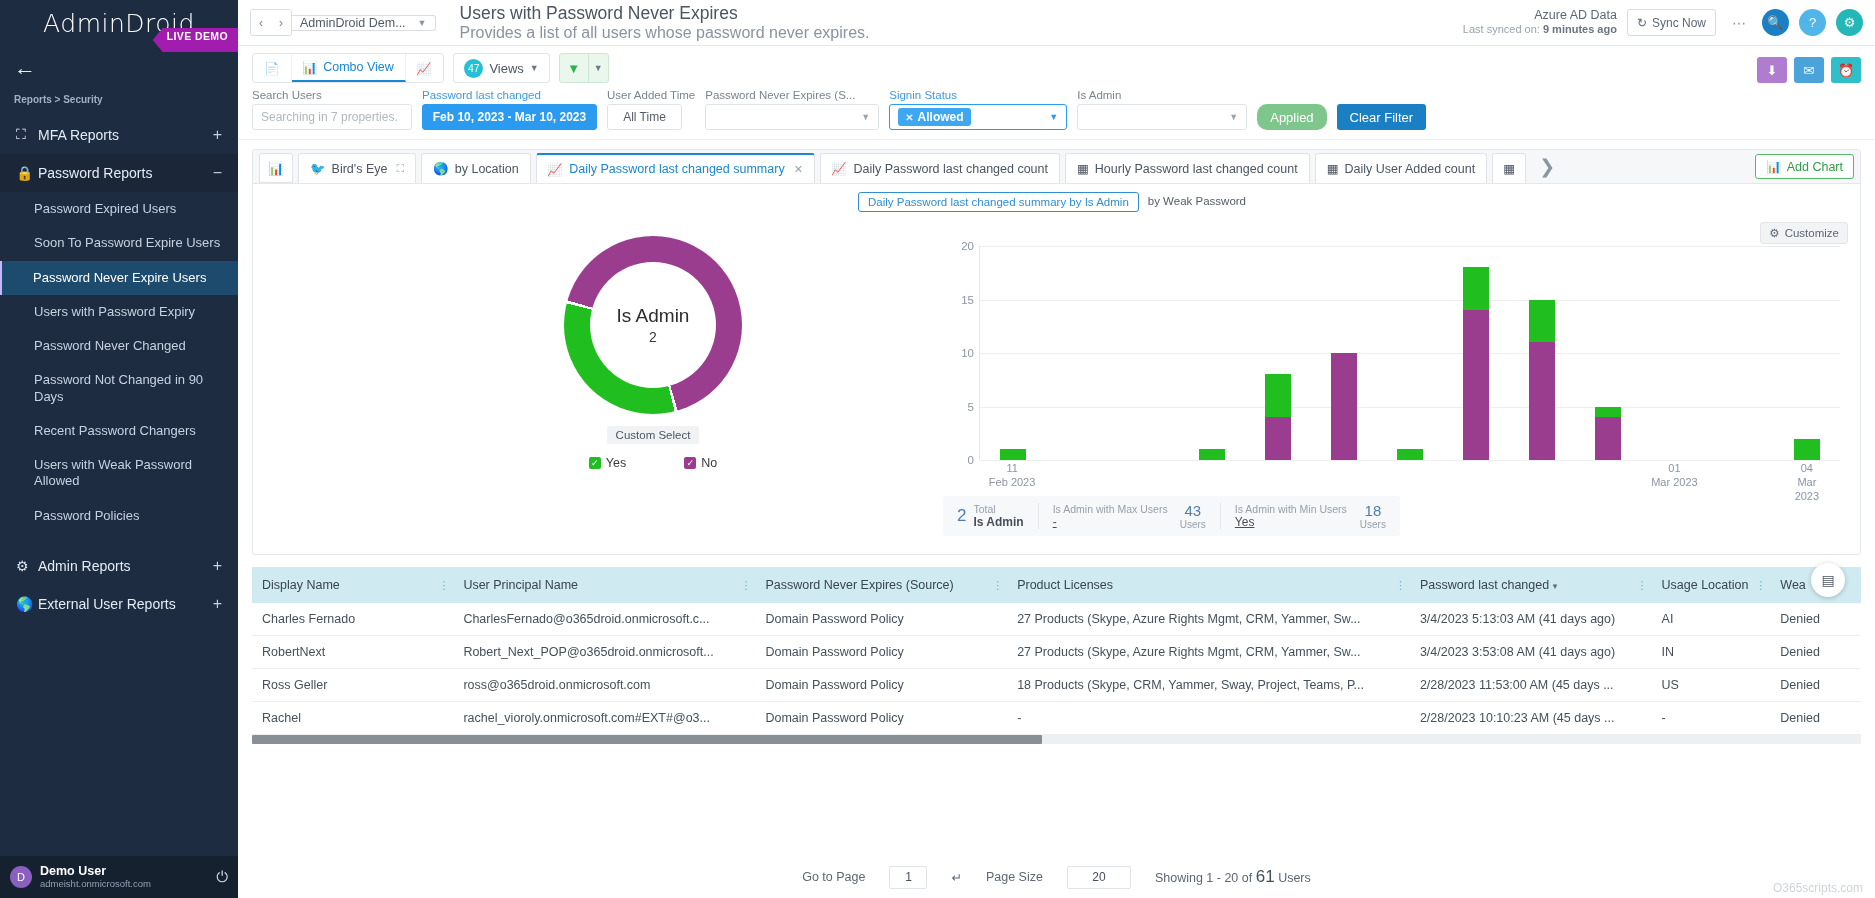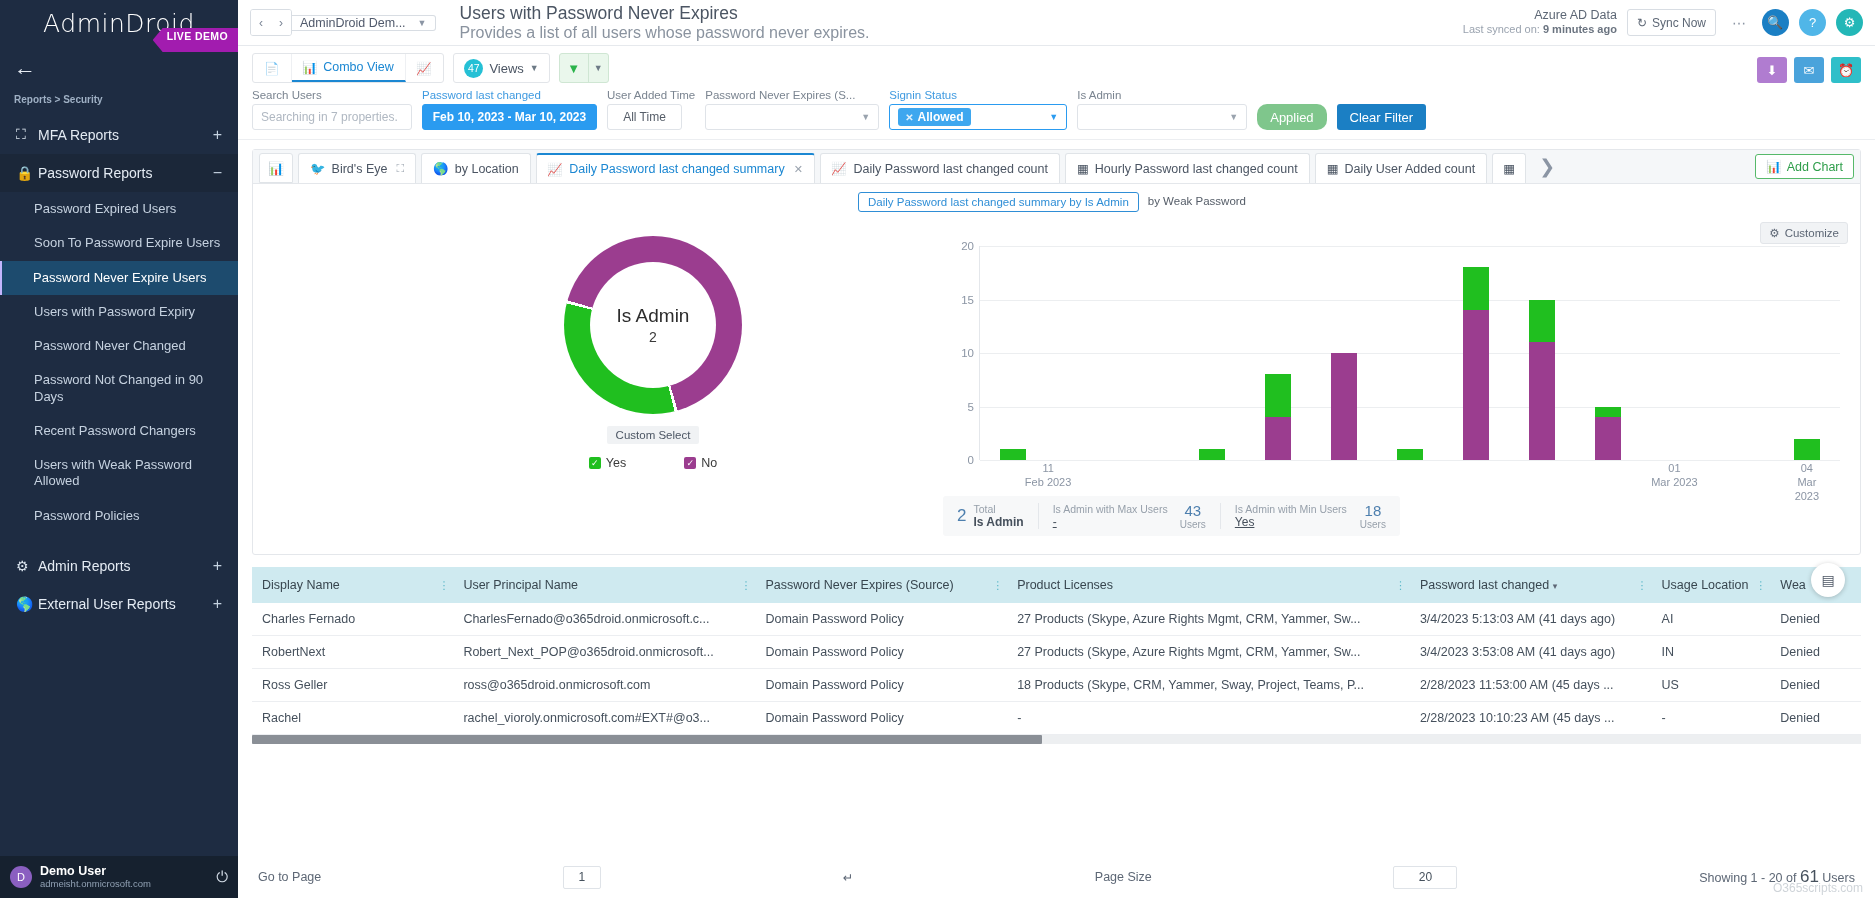--- a/index.html
+++ b/index.html
@@ -179,21 +179,21 @@
     padding:9px 10px; position:relative; height:36px; white-space:nowrap; overflow:hidden;
   }
   thead th .dots { position:absolute; right:4px; top:50%; transform:translateY(-50%); color:#5cb8c9; font-size:11px; letter-spacing:0; line-height:.8;}
   tbody td { border-bottom:1px solid #eceef1; padding:9px 10px; font-size:12.5px; color:#45505c; white-space:nowrap; overflow:hidden; text-overflow:ellipsis;}
   tbody tr { height:29px; }
   .hscroll { height:9px; background:#edeff1; position:relative; }
   .hscroll .thumb { position:absolute; left:0; top:0; height:9px; width:790px; background:#8a8f96; border-radius:1px;}
   .grid-fab { position:absolute; right:16px; top:-4px; width:34px;height:34px;border-radius:50%;background:#fff;box-shadow:0 1px 5px rgba(0,0,0,.22);display:flex;align-items:center;justify-content:center;color:#4b5563;font-size:14px;}
 
   
-  .footer { height:42px; display:flex; align-items:center; justify-content:space-between; gap:24px; padding:0 20px; font-size:12.5px; color:#5d6775; position:relative;}
+  .footer { height:42px; display:flex; align-items:center; justify-content:center; gap:24px; padding:0 20px; font-size:12.5px; color:#5d6775; position:relative;}
   .footer .pg-input { width:38px;height:23px;border:1px solid #dfe3e8;border-radius:2px; text-align:center; font-size:12px;color:#45505c; display:flex;align-items:center;justify-content:center;}
   .footer .ps-input { width:64px;height:23px;border:1px solid #dfe3e8;border-radius:2px; text-align:center; font-size:12px;color:#45505c; display:flex;align-items:center;justify-content:center;}
   .showing { color:#5d6775; }
   .showing .big { font-size:17px; color:#45505c; }
   .wm { position:absolute; right:12px; bottom:3px; font-size:12px; color:#cfd4d9; }
 </style>
 </head>
 <body>
 
 <div class="app">
@@ -476,21 +476,21 @@
                   <div class="bar" style="left: 73.0769%; margin-left: -13px; height: 25%;">
                     <div class="seg-y" style="height: 20%;"></div>
                     <div class="seg-n" style="height: 80%;"></div>
                   </div>
                   <div class="bar" style="left: 96.1538%; margin-left: -13px; height: 10%;">
                     <div class="seg-y" style="height: 100%;"></div>
                   </div>
                 </div>
             </div>
             <div class="xlabels" id="xlabels">
-                <div class="xlab" style="left: 3.84615%; top: 2px; margin-left: 36px;">
+                <div class="xlab" style="left: 3.84615%; top: 2px;">
                   <div>11</div>
                   <div>Feb 2023</div>
                 </div>
                 <div class="xlab" style="left: 80.7692%; top: 2px;">
                   <div>01</div>
                   <div>Mar 2023</div>
                 </div>
                 <div class="xlab" style="left: 96.1538%; top: 2px;">
                   <div>04</div>
                   <div>Mar 2023</div>

